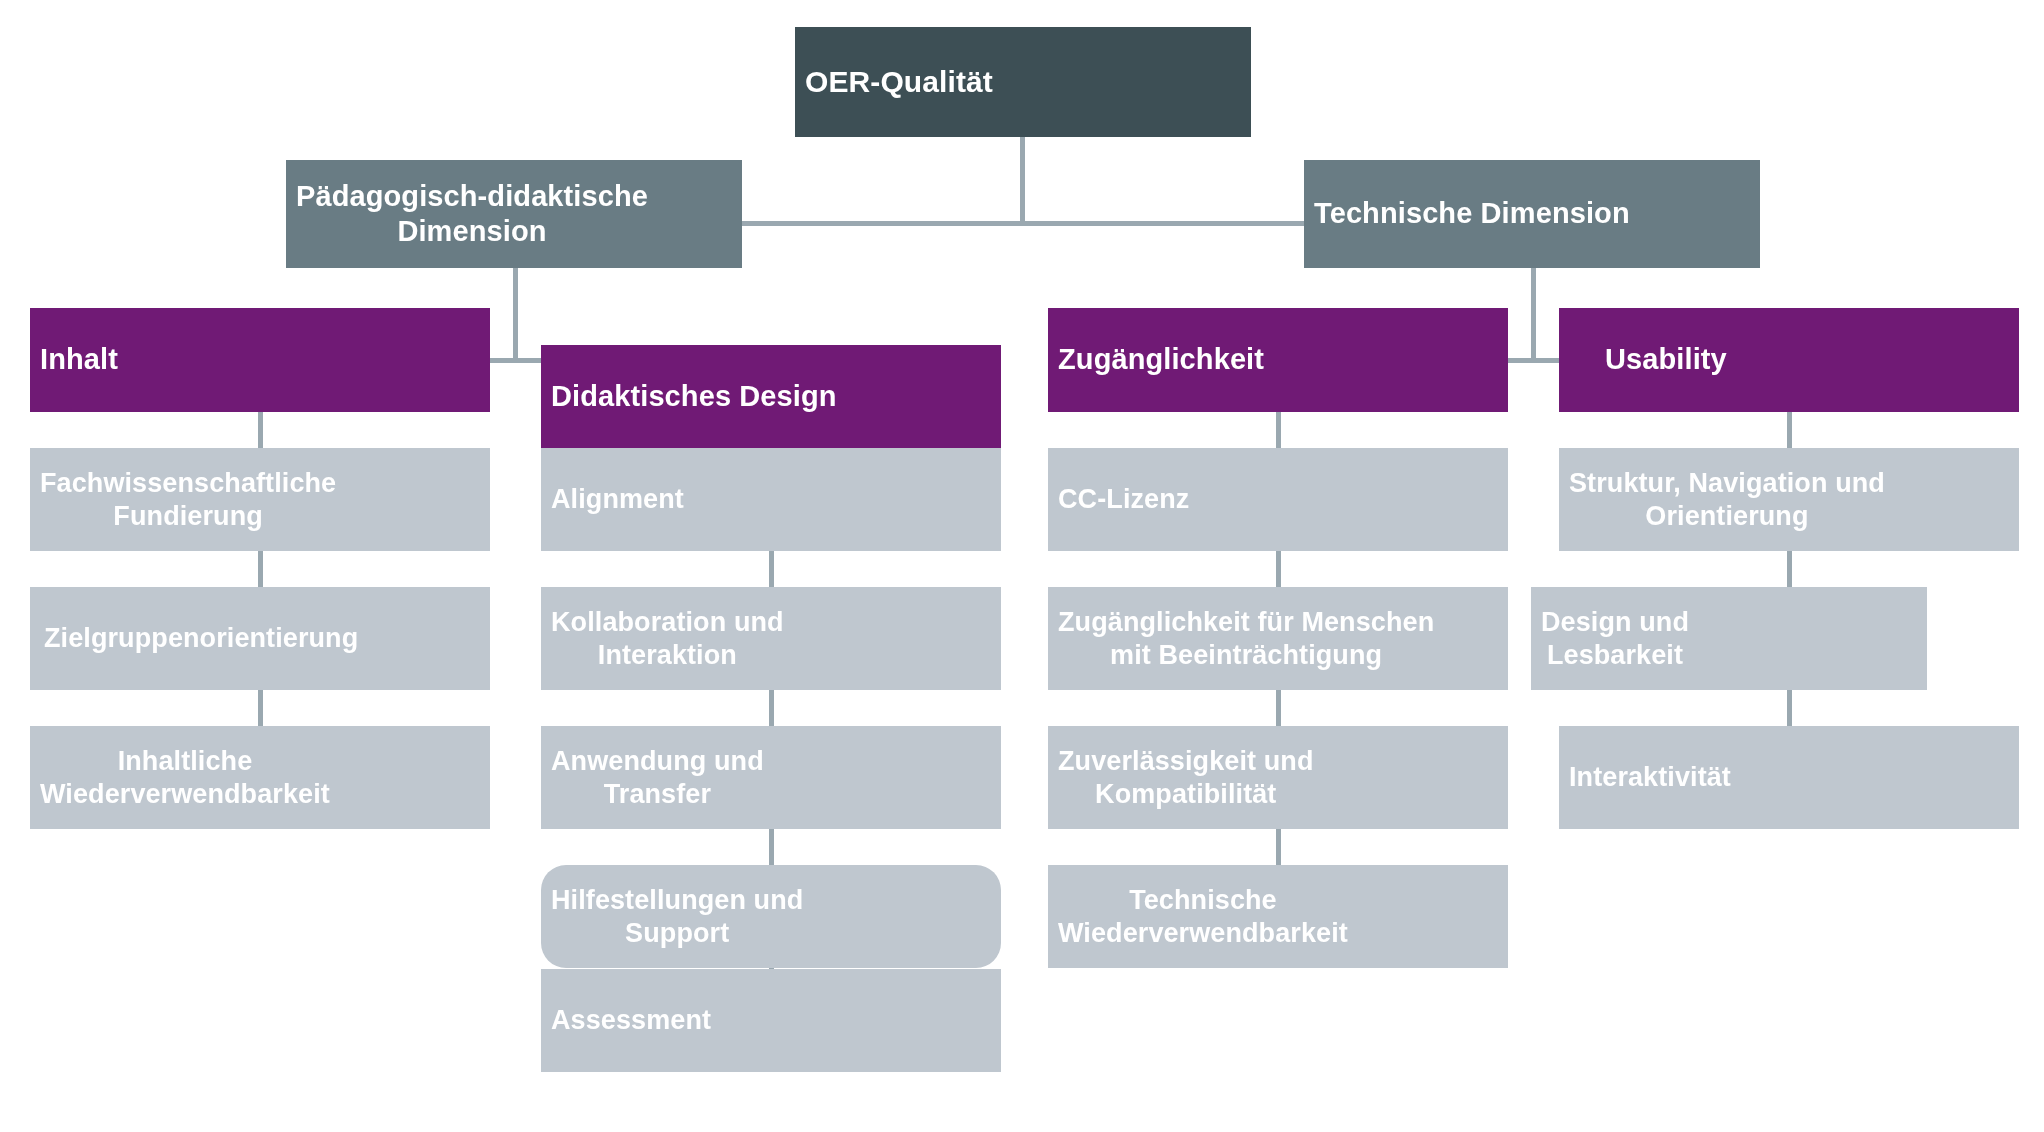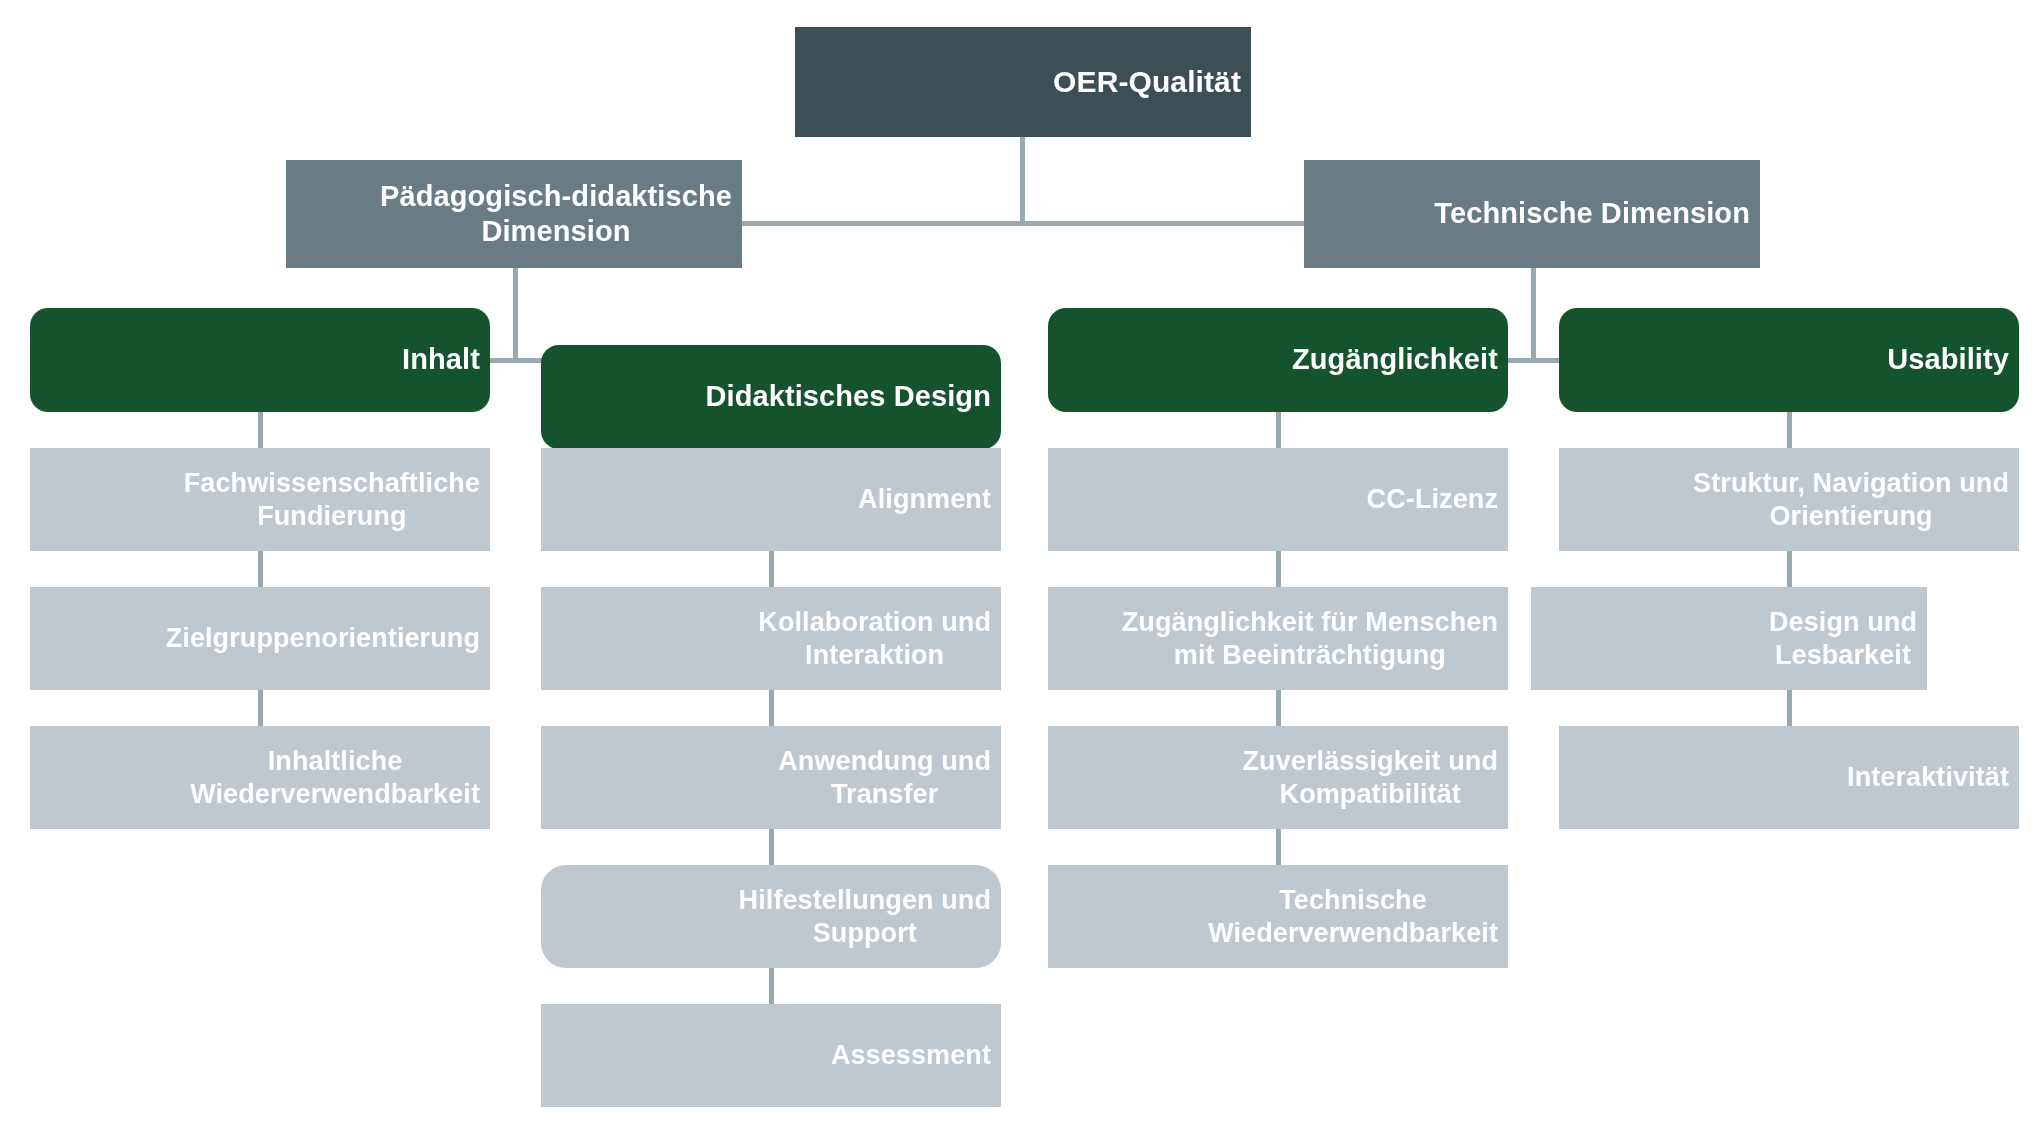--- a/index.html
+++ b/index.html
@@ -15,40 +15,39 @@
     width: 2044px;
     height: 1132px;
     background: #ffffff;
     overflow: hidden;
   }
   .node {
     position: absolute;
     box-sizing: border-box;
     display: flex;
     align-items: center;
-    justify-content: flex-end;
+    justify-content: flex-start;
     text-align: center;
     color: #ffffff;
     font-weight: bold;
     line-height: 1.22;
     padding: 4px 10px;
     letter-spacing: 0.1px;
   }
   .lvl-root {
     background: #3d4f55;
     font-size: 30px;
   }
   .lvl-dim {
     background: #697c84;
     font-size: 29px;
   }
   .lvl-cat {
-    background: #14532d;
+    background: #701a75;
     font-size: 29px;
-    border-radius: 18px;
   }
   .lvl-leaf {
     background: #bfc7cf;
     font-size: 27px;
   }
   .conn {
     position: absolute;
     background: #9aa8b0;
   }
   .conn-v { width: 4px; }
@@ -137,21 +136,21 @@
 Interaktion</span>
   </div>
   <div class="node lvl-leaf" style="left:541px; top:726px; width:460px; height:103px;">
     <span class="node-label">Anwendung und
 Transfer</span>
   </div>
   <div class="node lvl-leaf" style="left:541px; top:865px; width:460px; height:103px;border-radius:25px;">
     <span class="node-label">Hilfestellungen und
 Support</span>
   </div>
-  <div class="node lvl-leaf" style="left:541px; top:1004px; width:460px; height:103px;">
+  <div class="node lvl-leaf" style="left:541px; top:969px; width:460px; height:103px;">
     <span class="node-label">Assessment</span>
   </div>
 
   <div class="node lvl-leaf" style="left:1048px; top:448px; width:460px; height:103px;">
     <span class="node-label">CC-Lizenz</span>
   </div>
   <div class="node lvl-leaf" style="left:1048px; top:587px; width:460px; height:103px;">
     <span class="node-label">Zugänglichkeit für Menschen
 mit Beeinträchtigung</span>
   </div>

